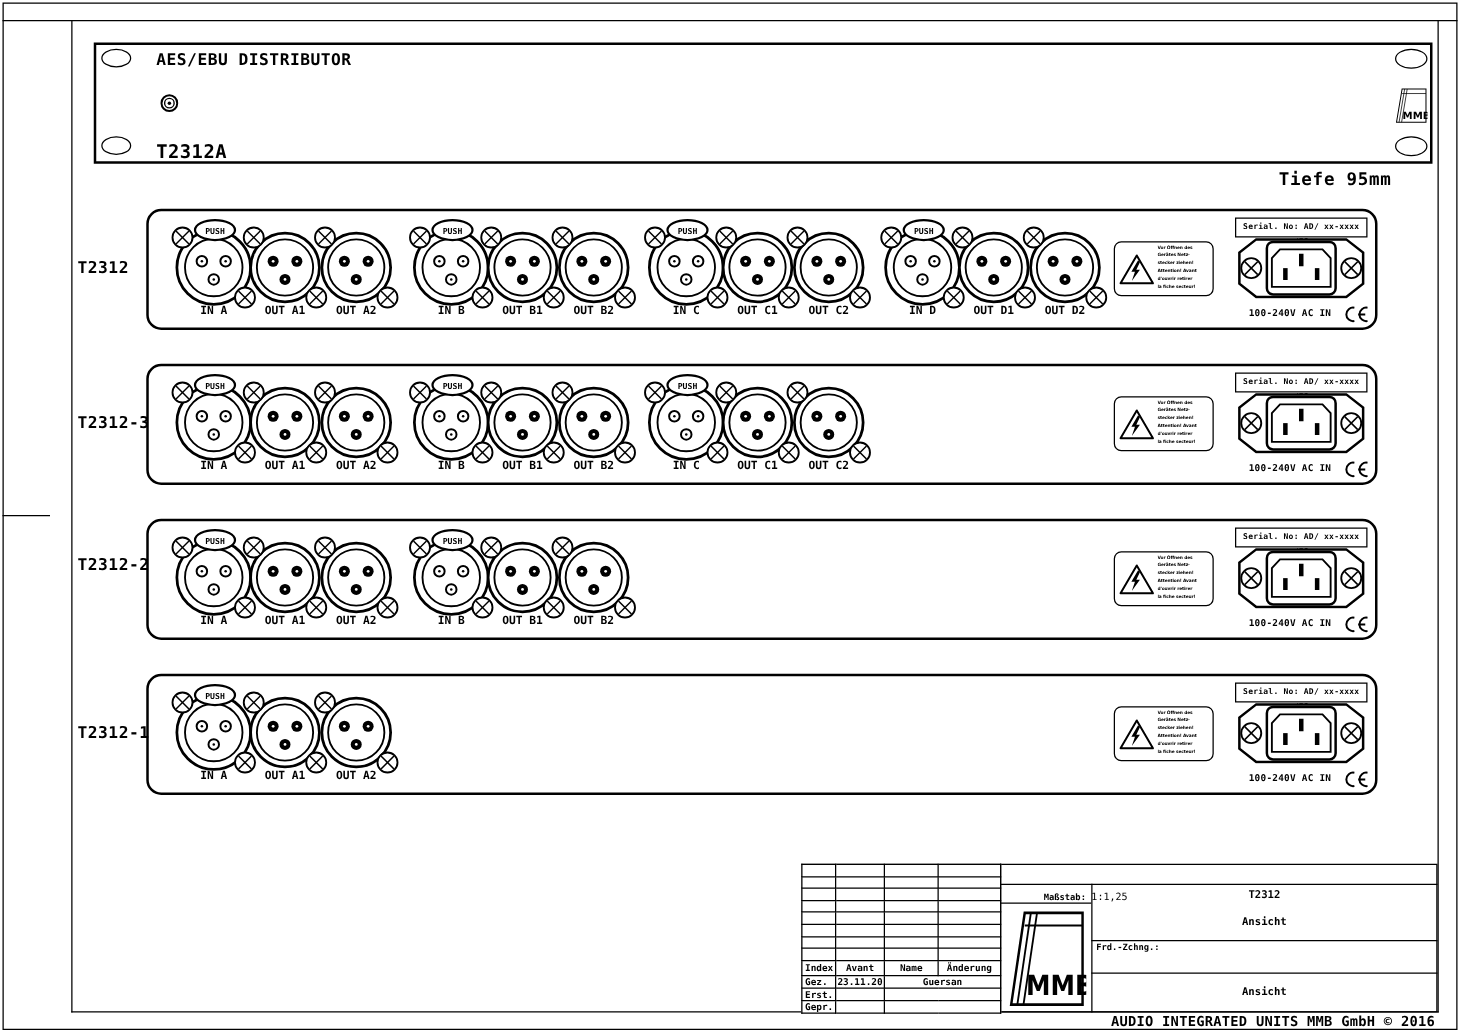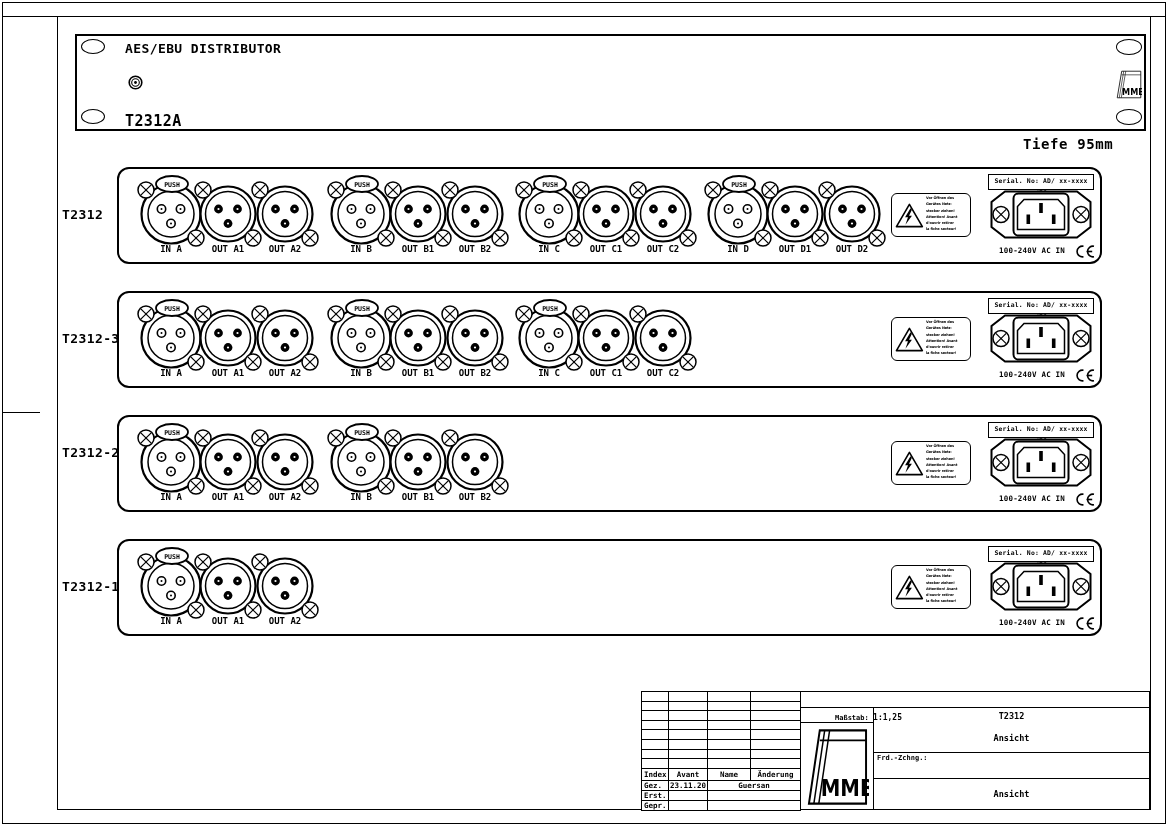--- a/index.html
+++ b/index.html
@@ -145,34 +145,35 @@
     </span>
   <div class="line" style="left:800px;top:691px;width:1px;height:119px"></div>
   <div class="line" style="left:800px;top:707px;width:350px;height:1px"></div>
   <div class="line" style="left:873px;top:707px;width:1px;height:103px"></div>
   <div class="line" style="left:800px;top:722px;width:73px;height:1px"></div>
   <div class="line" style="left:873px;top:752px;width:277px;height:1px"></div>
   <div class="line" style="left:873px;top:778px;width:277px;height:1px"></div>
 
   <div class="t" style="left:832px;top:707px;width:73px;height:15px;display:flex;justify-content:space-between;align-items:flex-end;padding:0 3px">
     <span style="font-size:7px;font-weight:600">Maßstab:</span>
-    <span style="font-size:8px;font-weight:700">1:1,25</span>
+    <span style="font-size:8px;font-weight:400">1:1,25</span>
   </div>
   <span class="t" style="left:806px;top:727px;width:63px;height:80px"><svg width="100%" height="100%" viewBox="0 0 64 72" preserveAspectRatio="none">
 <polygon points="14,3 61,3 61,69 3,69" fill="#fff" stroke="#000" stroke-width="2"></polygon>
 <line x1="14" y1="12" x2="61" y2="12" stroke="#000" stroke-width="1.5"></line>
 <line x1="19" y1="3" x2="8" y2="69" stroke="#000" stroke-width="1.5"></line>
 <line x1="24" y1="3" x2="13" y2="69" stroke="#000" stroke-width="1.5"></line>
 <text x="15" y="62" font-size="20" font-weight="bold" font-family="DejaVu Sans, sans-serif">MMB</text>
       </svg></span>
   <div class="t" style="left:873px;top:711px;width:277px;text-align:center;font-size:8.5px;font-weight:600">T2312</div>
   <div class="t" style="left:873px;top:733px;width:277px;text-align:center;font-size:8.5px;font-weight:600">Ansicht</div>
   <div class="t" style="left:877px;top:754px;font-size:7px;font-weight:600">Frd.-Zchng.:</div>
   <div class="t" style="left:873px;top:789px;width:277px;text-align:center;font-size:8.5px;font-weight:600">Ansicht</div>
 
+  <div class="t" style="left:620px;top:811px;width:528px;text-align:right;font-size:11px;font-weight:bold;letter-spacing:.2px">AUDIO INTEGRATED UNITS MMB GmbH © 2016</div>
 <div class="panel" style="left: 117px; top: 167px; width: 985px; height: 97px;"></div>
     <div class="row-label" style="left: 62px; top: 207px;">T2312</div>
     <div class="conn" style="left: 126px; top: 169px;"><svg width="90" height="90" viewBox="-45 -45 90 90">
         <circle r="29.5" fill="#fff" stroke="#000" stroke-width="2.2"></circle>
         <circle r="23" fill="#fff" stroke="#000" stroke-width="1.5"></circle>
         <g transform="translate(-25,-24)">
           <circle r="8" fill="#fff" stroke="#000" stroke-width="1.5"></circle>
           <line x1="-5.2" y1="-5.2" x2="5.2" y2="5.2" stroke="#000" stroke-width="1.2"></line>
           <line x1="-5.2" y1="5.2" x2="5.2" y2="-5.2" stroke="#000" stroke-width="1.2"></line>
         </g>

